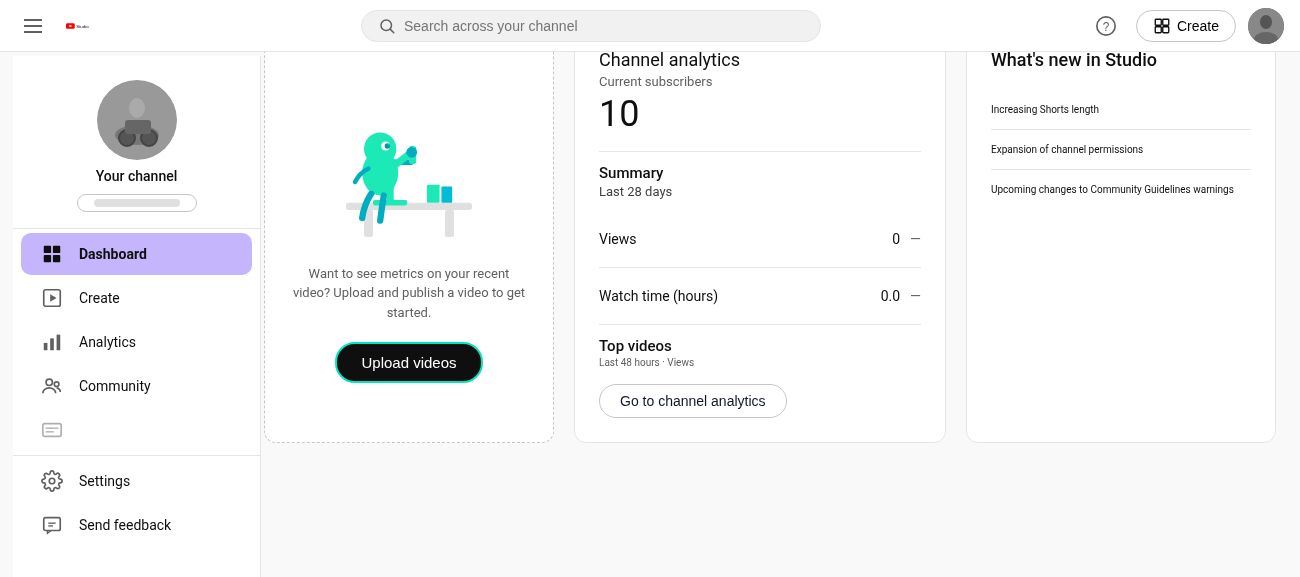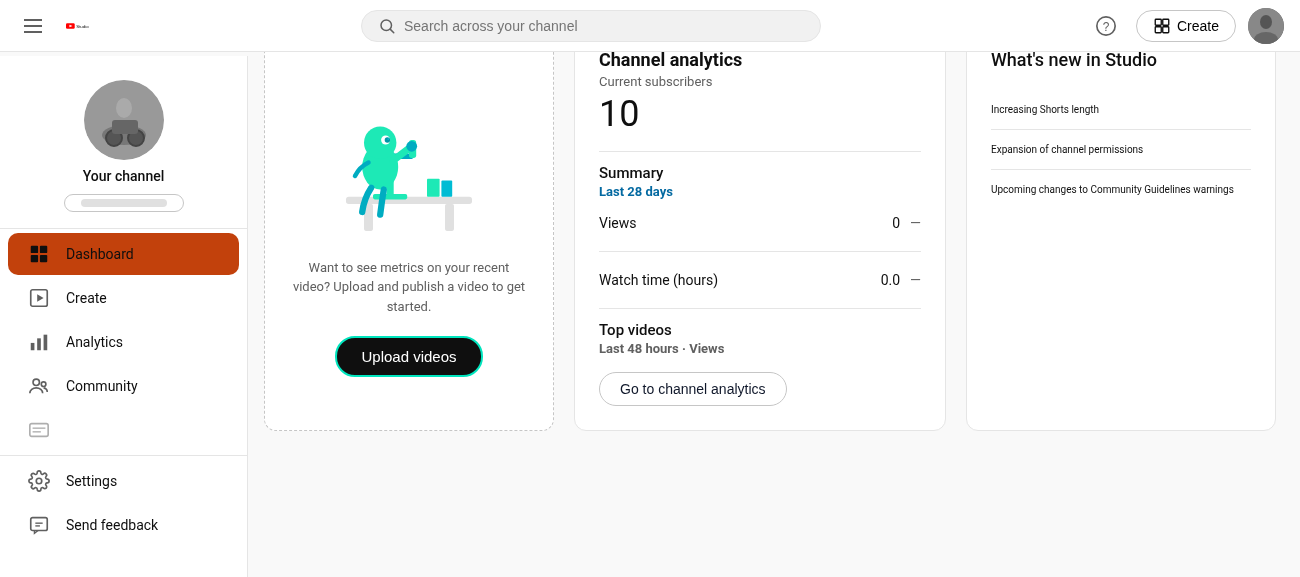--- a/index.html
+++ b/index.html
@@ -42,41 +42,41 @@
     }
     .avatar-circle-inner {
       width: 100%; height: 100%;
       background: linear-gradient(135deg, #888 0%, #555 100%);
       display: flex; align-items: center; justify-content: center;
     }
 
     
     .sidebar {
       width: 248px; background: #fff; min-height: calc(100vh - 56px);
-      position: fixed; left: 0; top: 56px; overflow-y: auto;
+      position: fixed; left: 13px; top: 56px; overflow-y: auto;
       border-right: 1px solid #e5e5e5; padding-top: 8px;
     }
     .channel-info { text-align: center; padding: 16px 8px 12px; }
     .channel-avatar {
       width: 80px; height: 80px; border-radius: 50%; margin: 0 auto 8px;
       overflow: hidden; background: #ccc;
     }
     .channel-name { font-size: 14px; font-weight: 500; margin-bottom: 8px; }
     .channel-btn {
       border: 1px solid #c6c6c6; border-radius: 20px; padding: 4px 16px;
       font-size: 13px; background: none; cursor: pointer; color: #0f0f0f;
       width: 120px;
     }
     .divider { height: 1px; background: #e5e5e5; margin: 4px 0; }
     .nav-item {
       display: flex; align-items: center; gap: 16px;
       padding: 10px 20px; cursor: pointer; border-radius: 10px;
       margin: 2px 8px; font-size: 14px; color: #0f0f0f;
     }
-    .nav-item.active { background: #c2410c; font-weight: 400; }
+    .nav-item.active { background: #c4b5fd; font-weight: 700; }
     .nav-icon { width: 22px; height: 22px; display: flex; align-items: center; justify-content: center; flex-shrink: 0; }
 
     
     .main { margin-left: 240px; padding: 24px; flex: 1; }
     .dashboard-grid {
       display: grid; grid-template-columns: 290px 1fr 310px;
       gap: 20px; max-width: 1040px;
     }
 
     
@@ -95,36 +95,36 @@
     }
     .upload-text { font-size: 13px; color: #606060; margin-bottom: 20px; line-height: 1.5; }
     .upload-btn {
       background: #0f0f0f; color: #fff; border: 2.5px solid #00e5be;
       border-radius: 20px; padding: 10px 24px; font-size: 15px;
       font-weight: 500; cursor: pointer;
     }
 
     
     .analytics-card { padding: 24px; }
-    .analytics-title { font-size: 18px; font-weight: 700; margin-bottom: 4px; }
+    .analytics-title { font-size: 18px; font-weight: 400; margin-bottom: 4px; }
     .analytics-subtitle { font-size: 13px; color: #606060; margin-bottom: 4px; }
     .subscriber-count { font-size: 36px; font-weight: 400; margin-bottom: 16px; }
     .separator { height: 1px; background: #e5e5e5; margin: 12px 0; }
     .summary-label { font-size: 15px; font-weight: 500; margin-bottom: 2px; }
-    .period-label { font-size: 13px; color: #0369a1; margin-bottom: 8px; font-weight: bold; }
+    .period-label { font-size: 13px; color: #404040; margin-bottom: 24px; }
     .metric-row {
       display: flex; align-items: center; justify-content: space-between;
       padding: 8px 0;
     }
     .metric-name { font-size: 14px; }
     .metric-right { display: flex; align-items: center; gap: 10px; }
     .metric-value { font-size: 14px; }
     .metric-change { font-size: 14px; color: #606060; }
     .top-videos-label { font-size: 15px; font-weight: 500; margin-bottom: 2px; }
-    .top-videos-period { font-size: 13px; color: #606060; margin-bottom: 16px; font-weight: bold; }
+    .top-videos-period { font-size: 10px; color: #606060; margin-bottom: 16px; }
     .goto-btn {
       border: 1px solid #c6c6c6; border-radius: 20px; padding: 8px 20px;
       font-size: 14px; background: #fff; cursor: pointer; color: #0f172a;
       font-weight: 400;
     }
 
     
     .whats-new-card { padding: 24px; }
     .whats-new-title { font-size: 18px; font-weight: 500; margin-bottom: 20px; }
     .news-item { padding: 14px 0; border-bottom: 1px solid #e5e5e5; font-size: 10px; cursor: pointer; }

